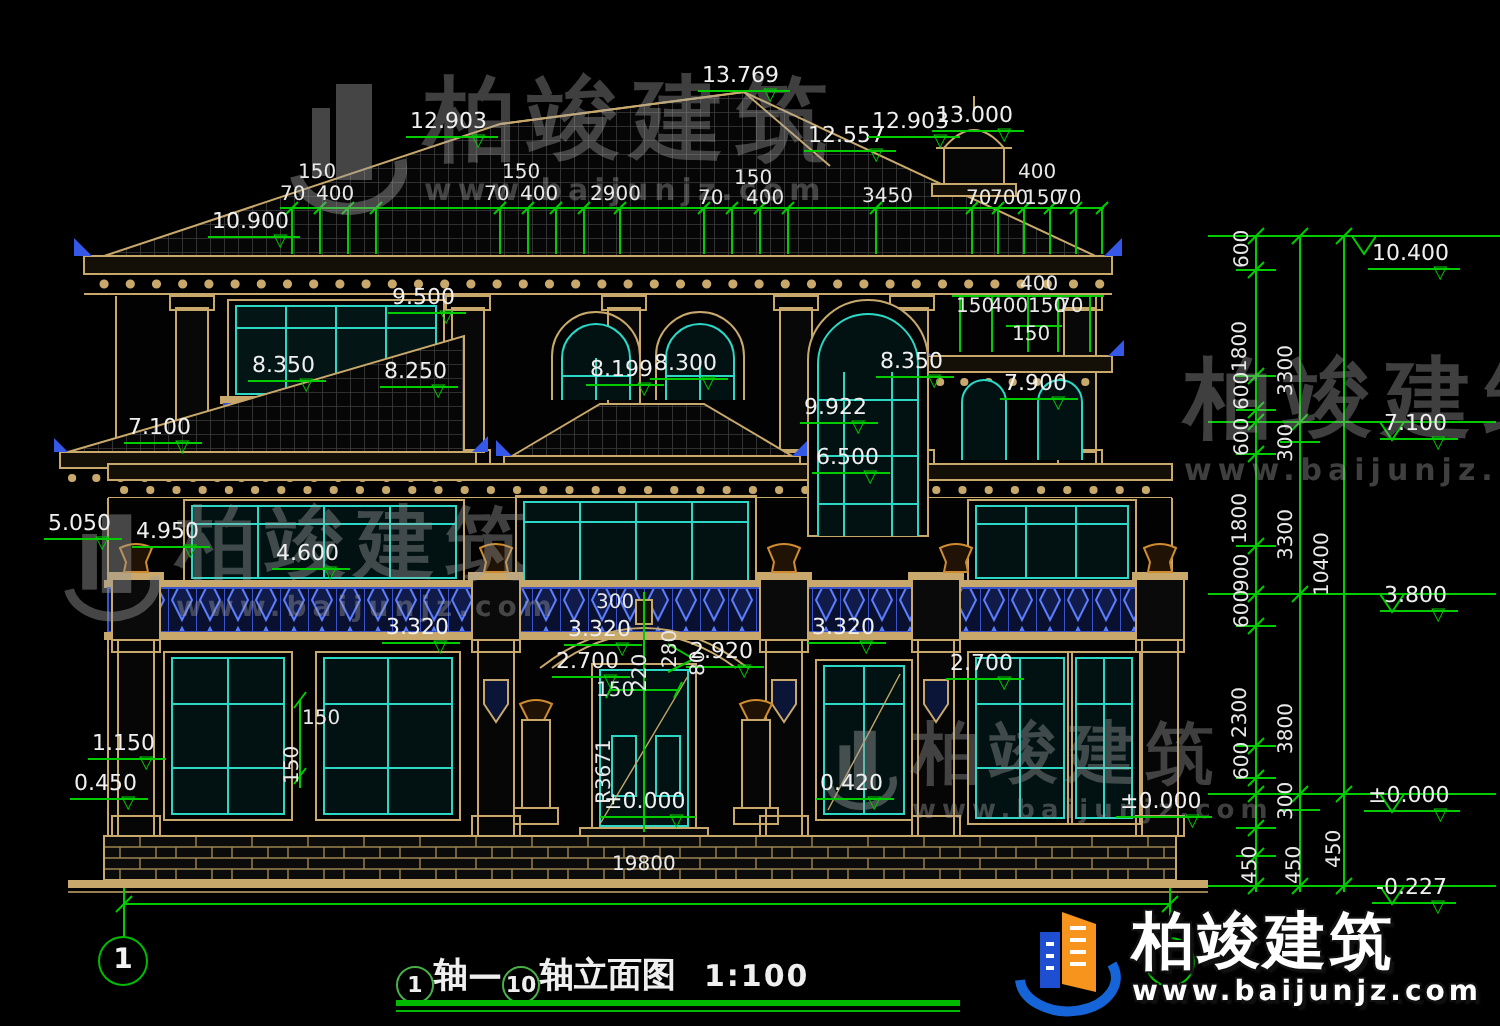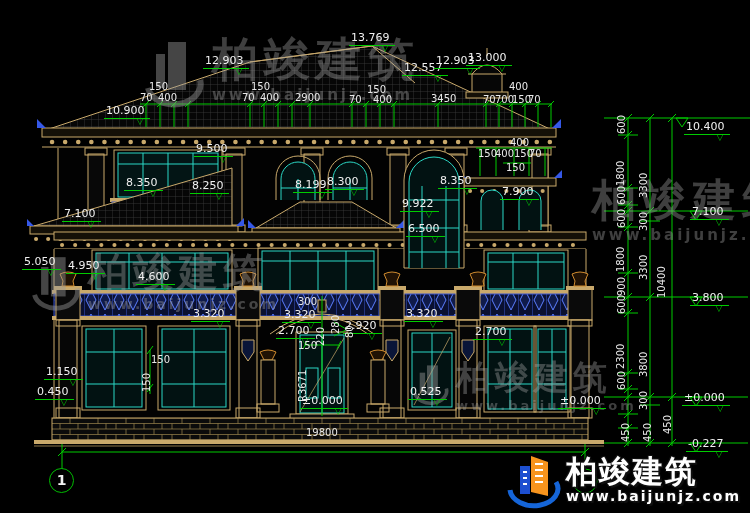--- a/index.html
+++ b/index.html
@@ -390,21 +390,21 @@
       <div class="elev" style="left: 66px; top: 254px;"><span class="et">4.950</span><span class="tri">▽</span></div>
       <div class="elev" style="left: 136px; top: 265px;"><span class="et">4.600</span><span class="tri">▽</span></div>
       <div class="elev" style="left: 191px; top: 302px;"><span class="et">3.320</span><span class="tri">▽</span></div>
       <div class="elev" style="left: 282px; top: 303px;"><span class="et">3.320</span><span class="tri">▽</span></div>
       <div class="elev" style="left: 404px; top: 302px;"><span class="et">3.320</span><span class="tri">▽</span></div>
       <div class="elev" style="left: 343px; top: 314px;"><span class="et">2.920</span><span class="tri">▽</span></div>
       <div class="elev" style="left: 276px; top: 319px;"><span class="et">2.700</span><span class="tri">▽</span></div>
       <div class="elev" style="left: 473px; top: 320px;"><span class="et">2.700</span><span class="tri">▽</span></div>
       <div class="elev" style="left: 44px; top: 360px;"><span class="et">1.150</span><span class="tri">▽</span></div>
       <div class="elev" style="left: 35px; top: 380px;"><span class="et">0.450</span><span class="tri">▽</span></div>
-      <div class="elev" style="left: 408px; top: 380px;"><span class="et">0.525</span><span class="tri">▽</span></div>
+      <div class="elev" style="left: 408px; top: 380px;"><span class="et">0.420</span><span class="tri">▽</span></div>
       <div class="elev" style="left: 300px; top: 389px;"><span class="et">±0.000</span><span class="tri">▽</span></div>
       <div class="elev" style="left: 558px; top: 389px;"><span class="et">±0.000</span><span class="tri">▽</span></div>
       <div class="elev" style="left: 684px; top: 100px; margin-top: 15px;"><span class="et">10.400</span><span class="tri">▽</span></div>
       <div class="elev" style="left: 690px; top: 200px;"><span class="et">7.100</span><span class="tri">▽</span></div>
       <div class="elev" style="left: 690px; top: 286px;"><span class="et">3.800</span><span class="tri">▽</span></div>
       <div class="elev" style="left: 682px; top: 386px;"><span class="et">±0.000</span><span class="tri">▽</span></div>
       <div class="elev" style="left: 686px; top: 432px;"><span class="et">-0.227</span><span class="tri">▽</span></div>
       <span class="dim" style="left: 149px; top: 81px;">150</span>
       <span class="dim" style="left: 140px; top: 92px;">70</span>
       <span class="dim" style="left: 158px; top: 92px;">400</span>
@@ -453,20 +453,25 @@
       <span class="dim vert" style="left: 620px; top: 442px;">450</span>
       <span class="dim vert" style="left: 642px; top: 442px;">450</span>
       <span class="dim vert" style="left: 662px; top: 434px;">450</span>
       <span class="dim vert" style="left: 656px; top: 298px;">10400</span>
     </div>
 
   <div class="axis-circle">
     <span>1</span>
   </div>
 
+  <div class="title-block">
+    <span class="abubble"><span>1</span></span><span>轴—</span><span class="abubble"><span>10</span></span><span>轴立面图</span><span class="tscale">1:100</span>
+    <div class="tunder1"></div>
+    <div class="tunder2"></div>
+  </div>
 
   <div class="brandbar">
     <svg width="58" height="60" viewBox="0 0 58 60">
       <path d="M6,40 a24,17 0 1 0 46,-8" stroke="#1565d8" stroke-width="5" fill="none"></path>
       <polygon points="27,6 44,12 44,46 27,42" fill="#f7941d"></polygon>
       <rect x="16" y="16" width="10" height="28" fill="#1d4fd0"></rect>
       <path d="M31,14 h8 M31,20 h8 M31,26 h8 M31,32 h8 M19,22 h4 M19,28 h4 M19,34 h4" stroke="#fff" stroke-width="2"></path>
     </svg>
     <div class="brand-text">
       <span class="brand-name">柏竣建筑</span>

